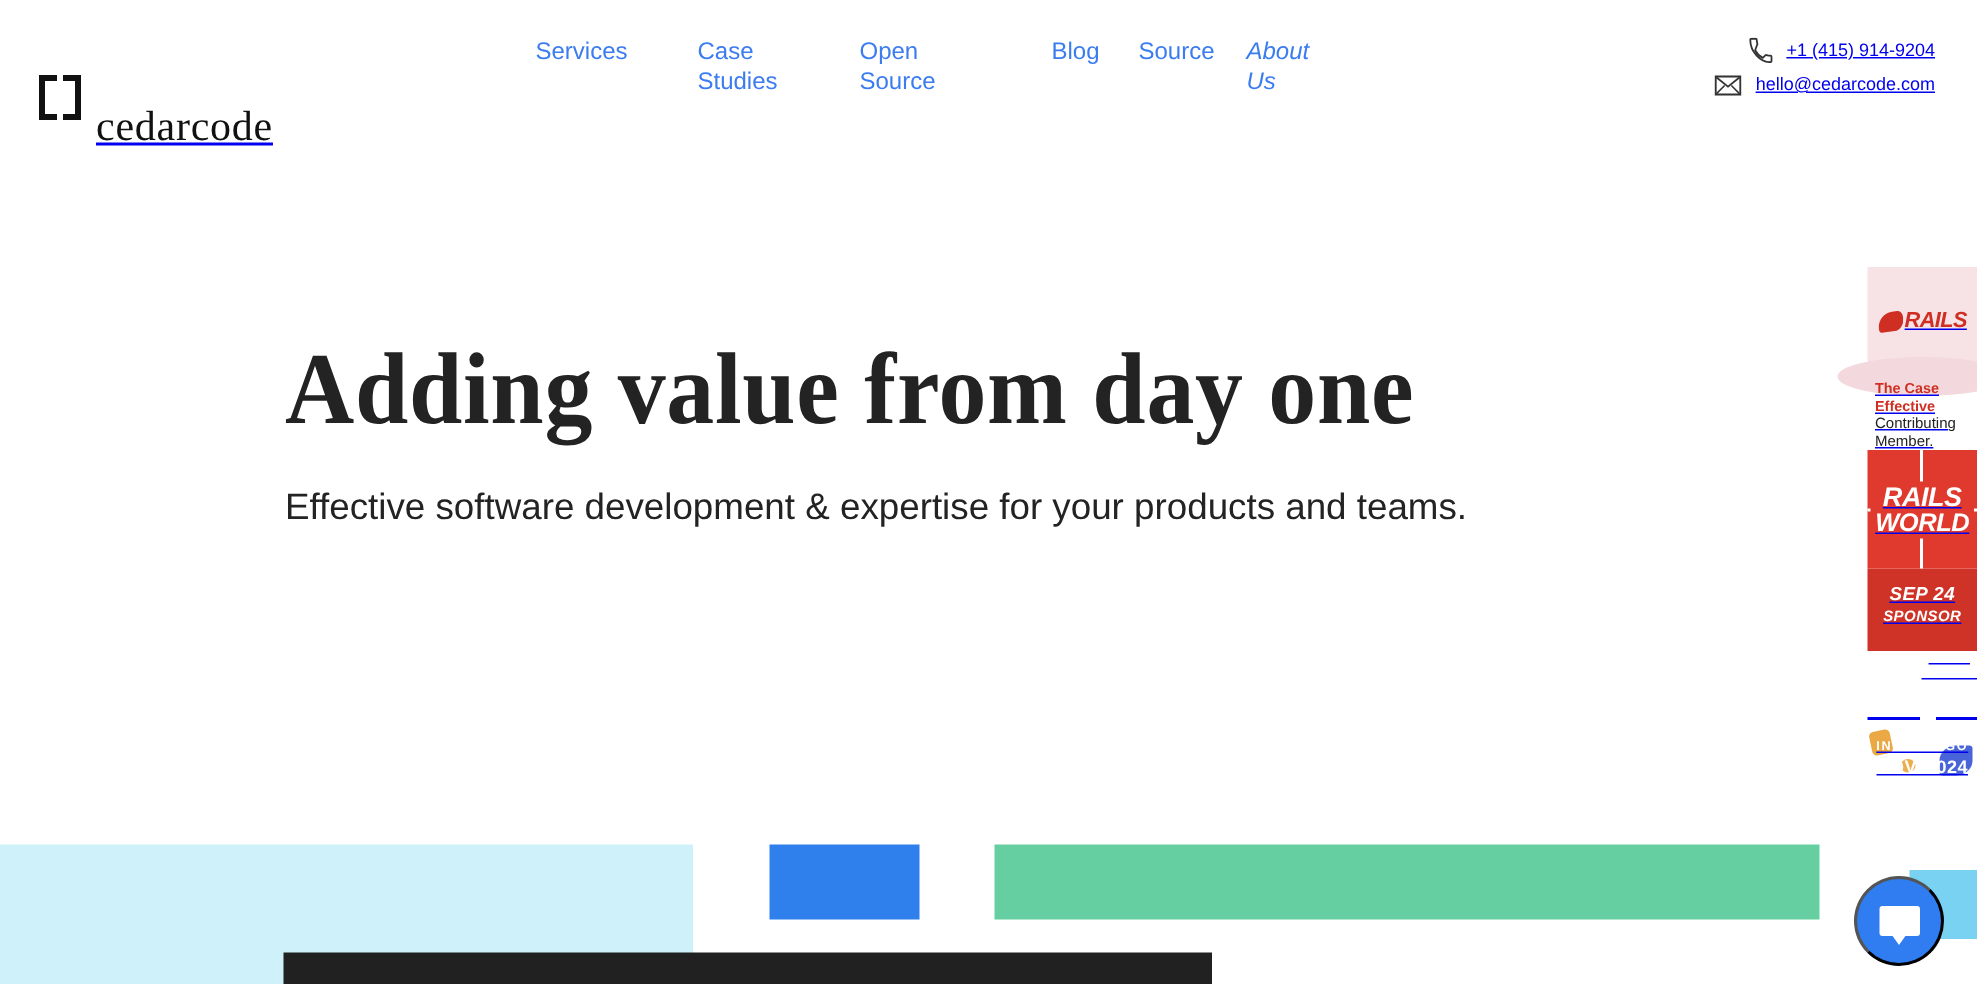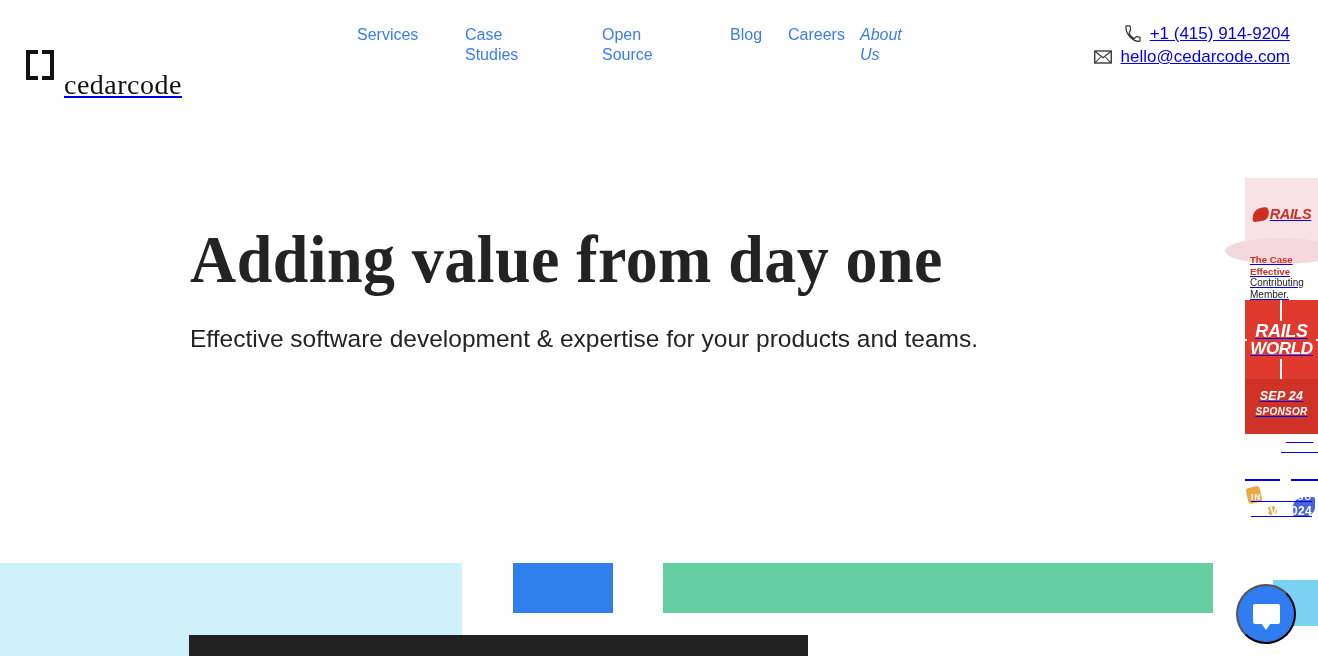--- a/index.html
+++ b/index.html
@@ -75,34 +75,34 @@
     color: #3b7cf0;
     font-size: 16px;
     line-height: 20px;
     text-decoration: none;
     display: block;
     cursor: pointer;
   }
   .nav-slot { flex: none; }
   .nav-s-services { width: 108px; }
   .nav-s-case     { width: 108px; }
-  .nav-s-open     { width: 128px; margin-left: 29px; }
+  .nav-s-open     { width: 128px; }
   .nav-s-blog     { width: 58px;  }
   .nav-s-careers  { width: 72px;  }
   .nav-s-about    { width: 60px; font-style: italic;  }
   .nav-s-case .nav-item,
   .nav-s-open .nav-item,
   .nav-s-about .nav-item { max-width: 56px; }
 
   .contact {
     position: absolute;
     right: 28px;
     top: 22px;
     text-align: left;
-    font-size: 17px;
+    font-size: 12px;
     color: #222222;
   }
   .contact-row {
     display: flex;
     align-items: center;
     justify-content: flex-end;
     gap: 9px;
     height: 23px;
     cursor: pointer;
   }
@@ -401,21 +401,21 @@
       <span class="nav-slot nav-s-case">
         <a class="nav-item" href="#">Case Studies</a>
       </span>
       <span class="nav-slot nav-s-open">
         <a class="nav-item" href="#">Open Source</a>
       </span>
       <span class="nav-slot nav-s-blog">
         <a class="nav-item" href="#">Blog</a>
       </span>
       <span class="nav-slot nav-s-careers">
-        <a class="nav-item" href="#">Careers</a>
+        <a class="nav-item" href="#">Source</a>
       </span>
       <span class="nav-slot nav-s-about">
         <a class="nav-item" href="#">About Us</a>
       </span>
     </nav>
 
     <div class="contact">
       <a class="contact-row" href="#">
         <svg class="ci" width="17" height="17" viewBox="0 0 24 24">
           <path d="M6.6 10.8c1.6 3.1 4.1 5.6 7.2 7.2l2.4-2.4c.3-.3.7-.4 1.1-.3 1.2.4 2.4.6 3.7.6.6 0 1 .4 1 1V21c0 .6-.4 1-1 1C11.6 22 2 12.4 2 .9 2 .4 2.4 0 3 0h4.1c.6 0 1 .4 1 1 0 1.3.2 2.5.6 3.7.1.4 0 .8-.3 1.1L6.6 10.8z" transform="translate(0.6 1.2)" fill="none" stroke="#333333" stroke-width="1.7" stroke-linejoin="round"></path>

